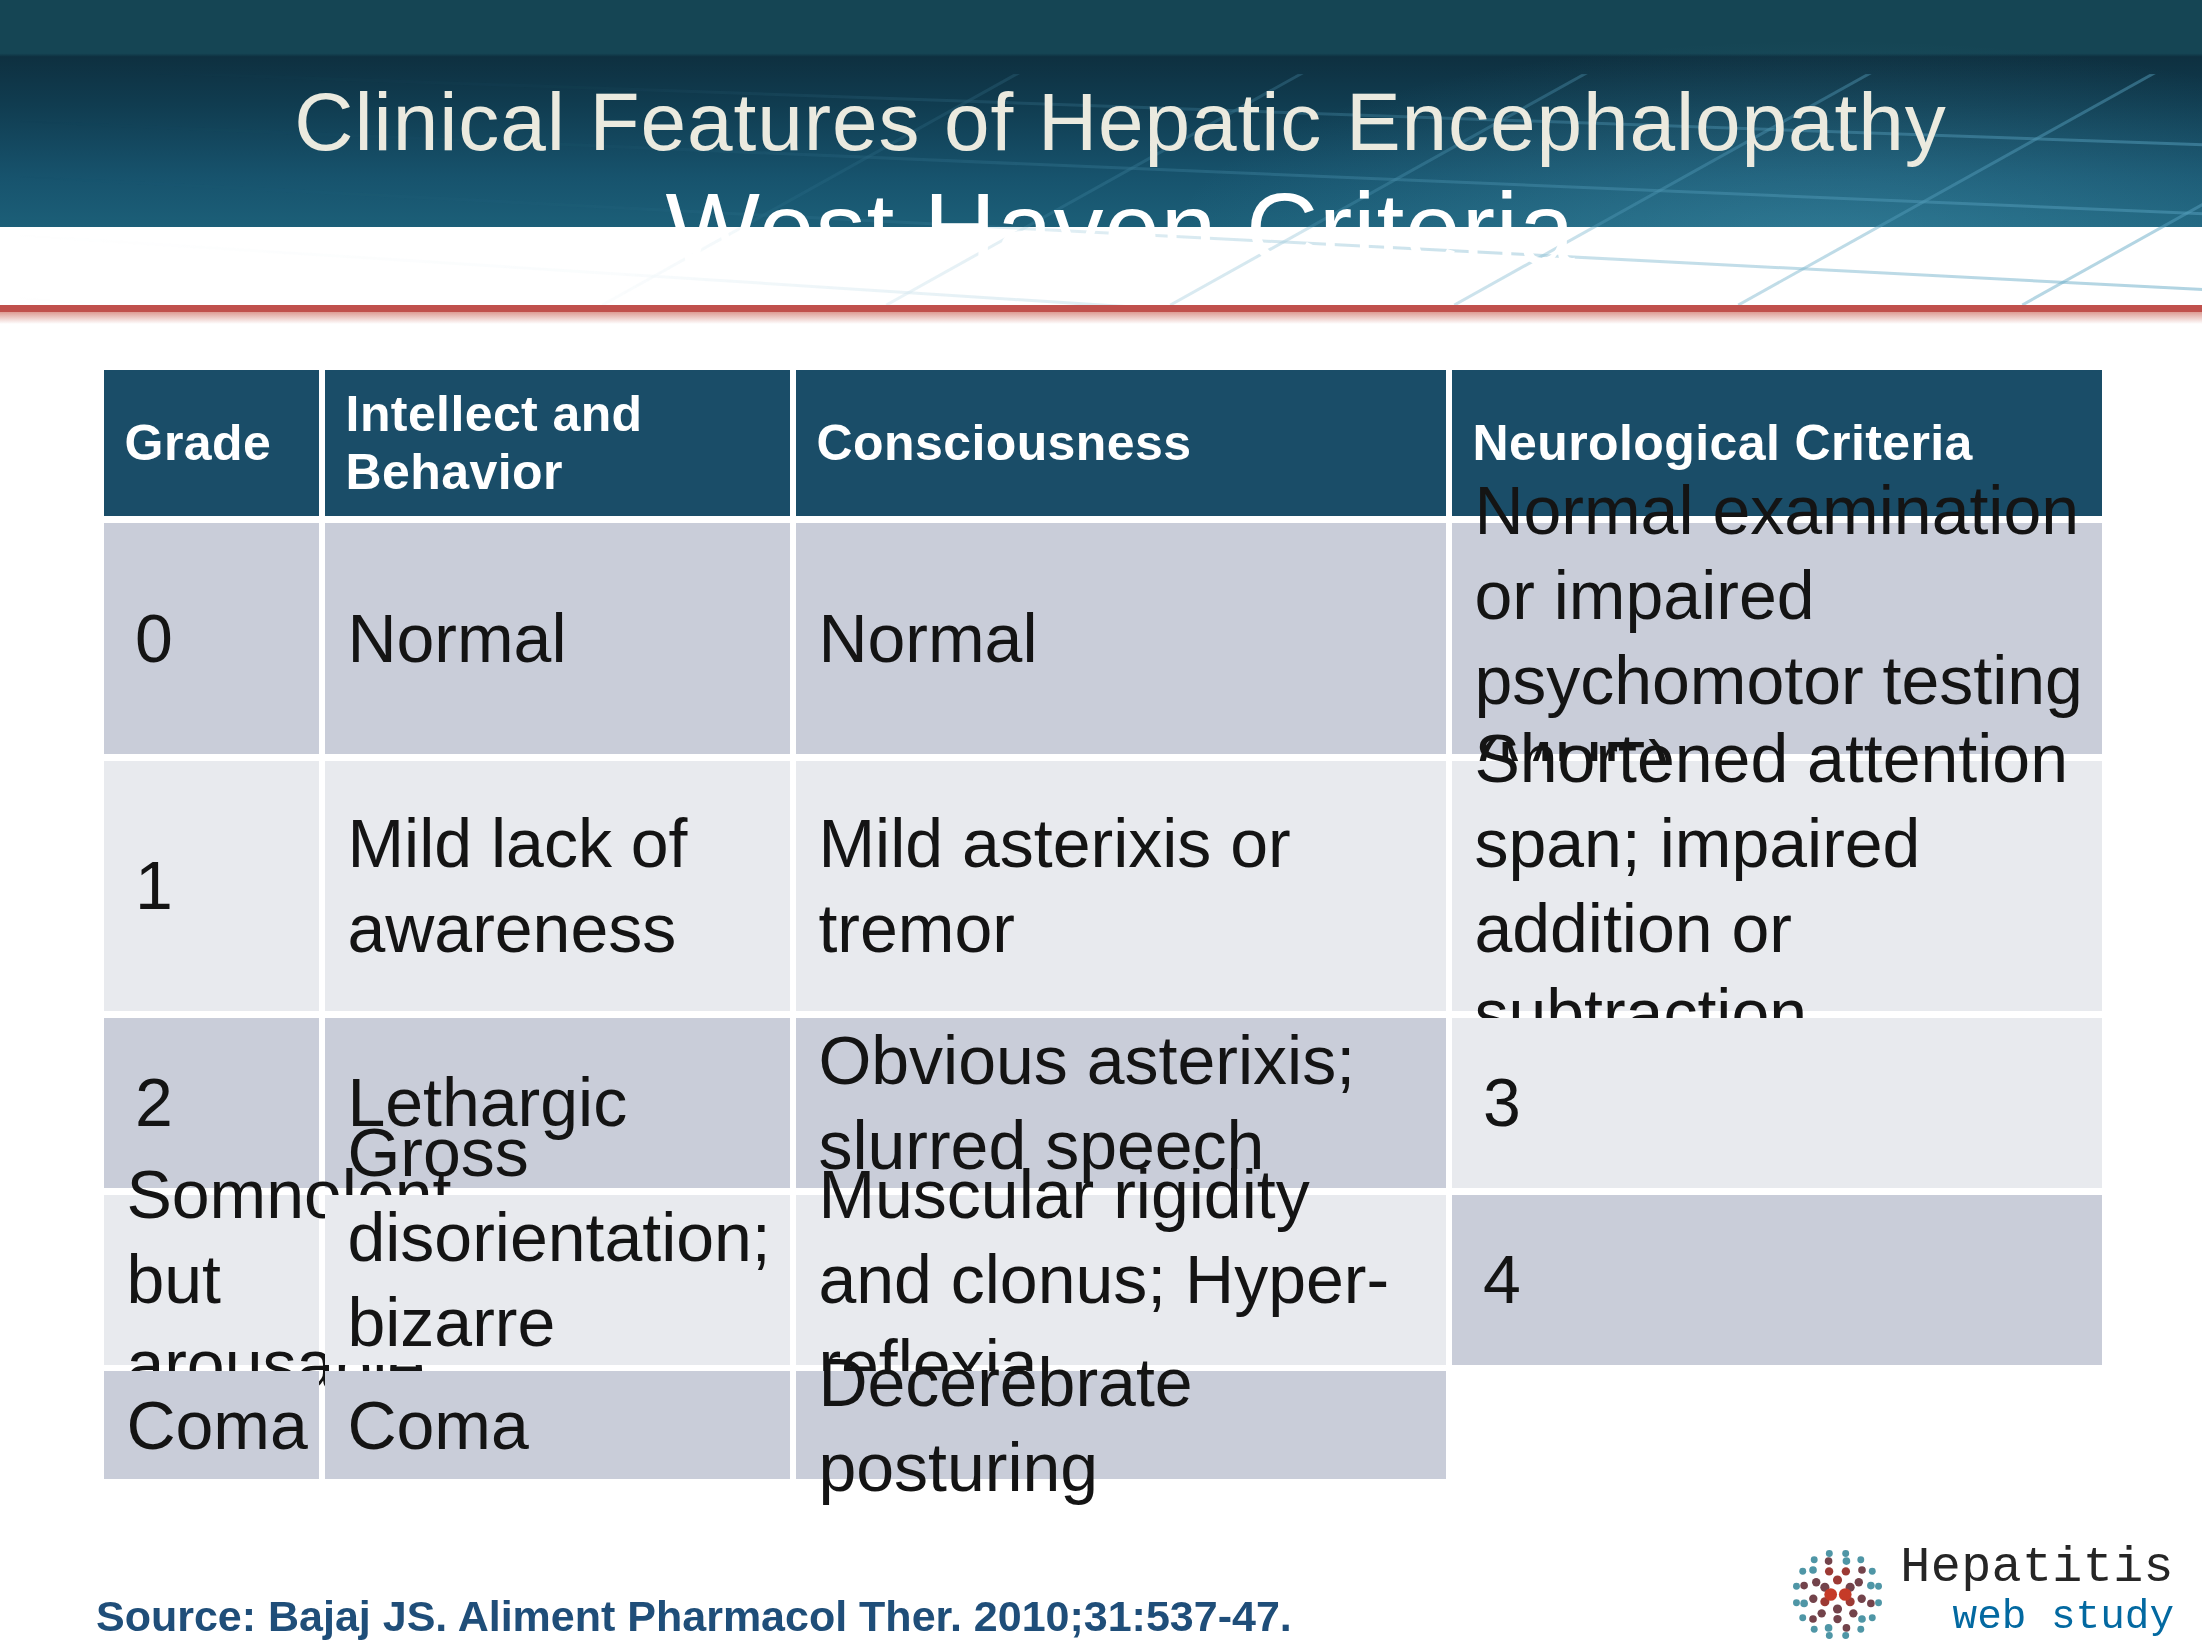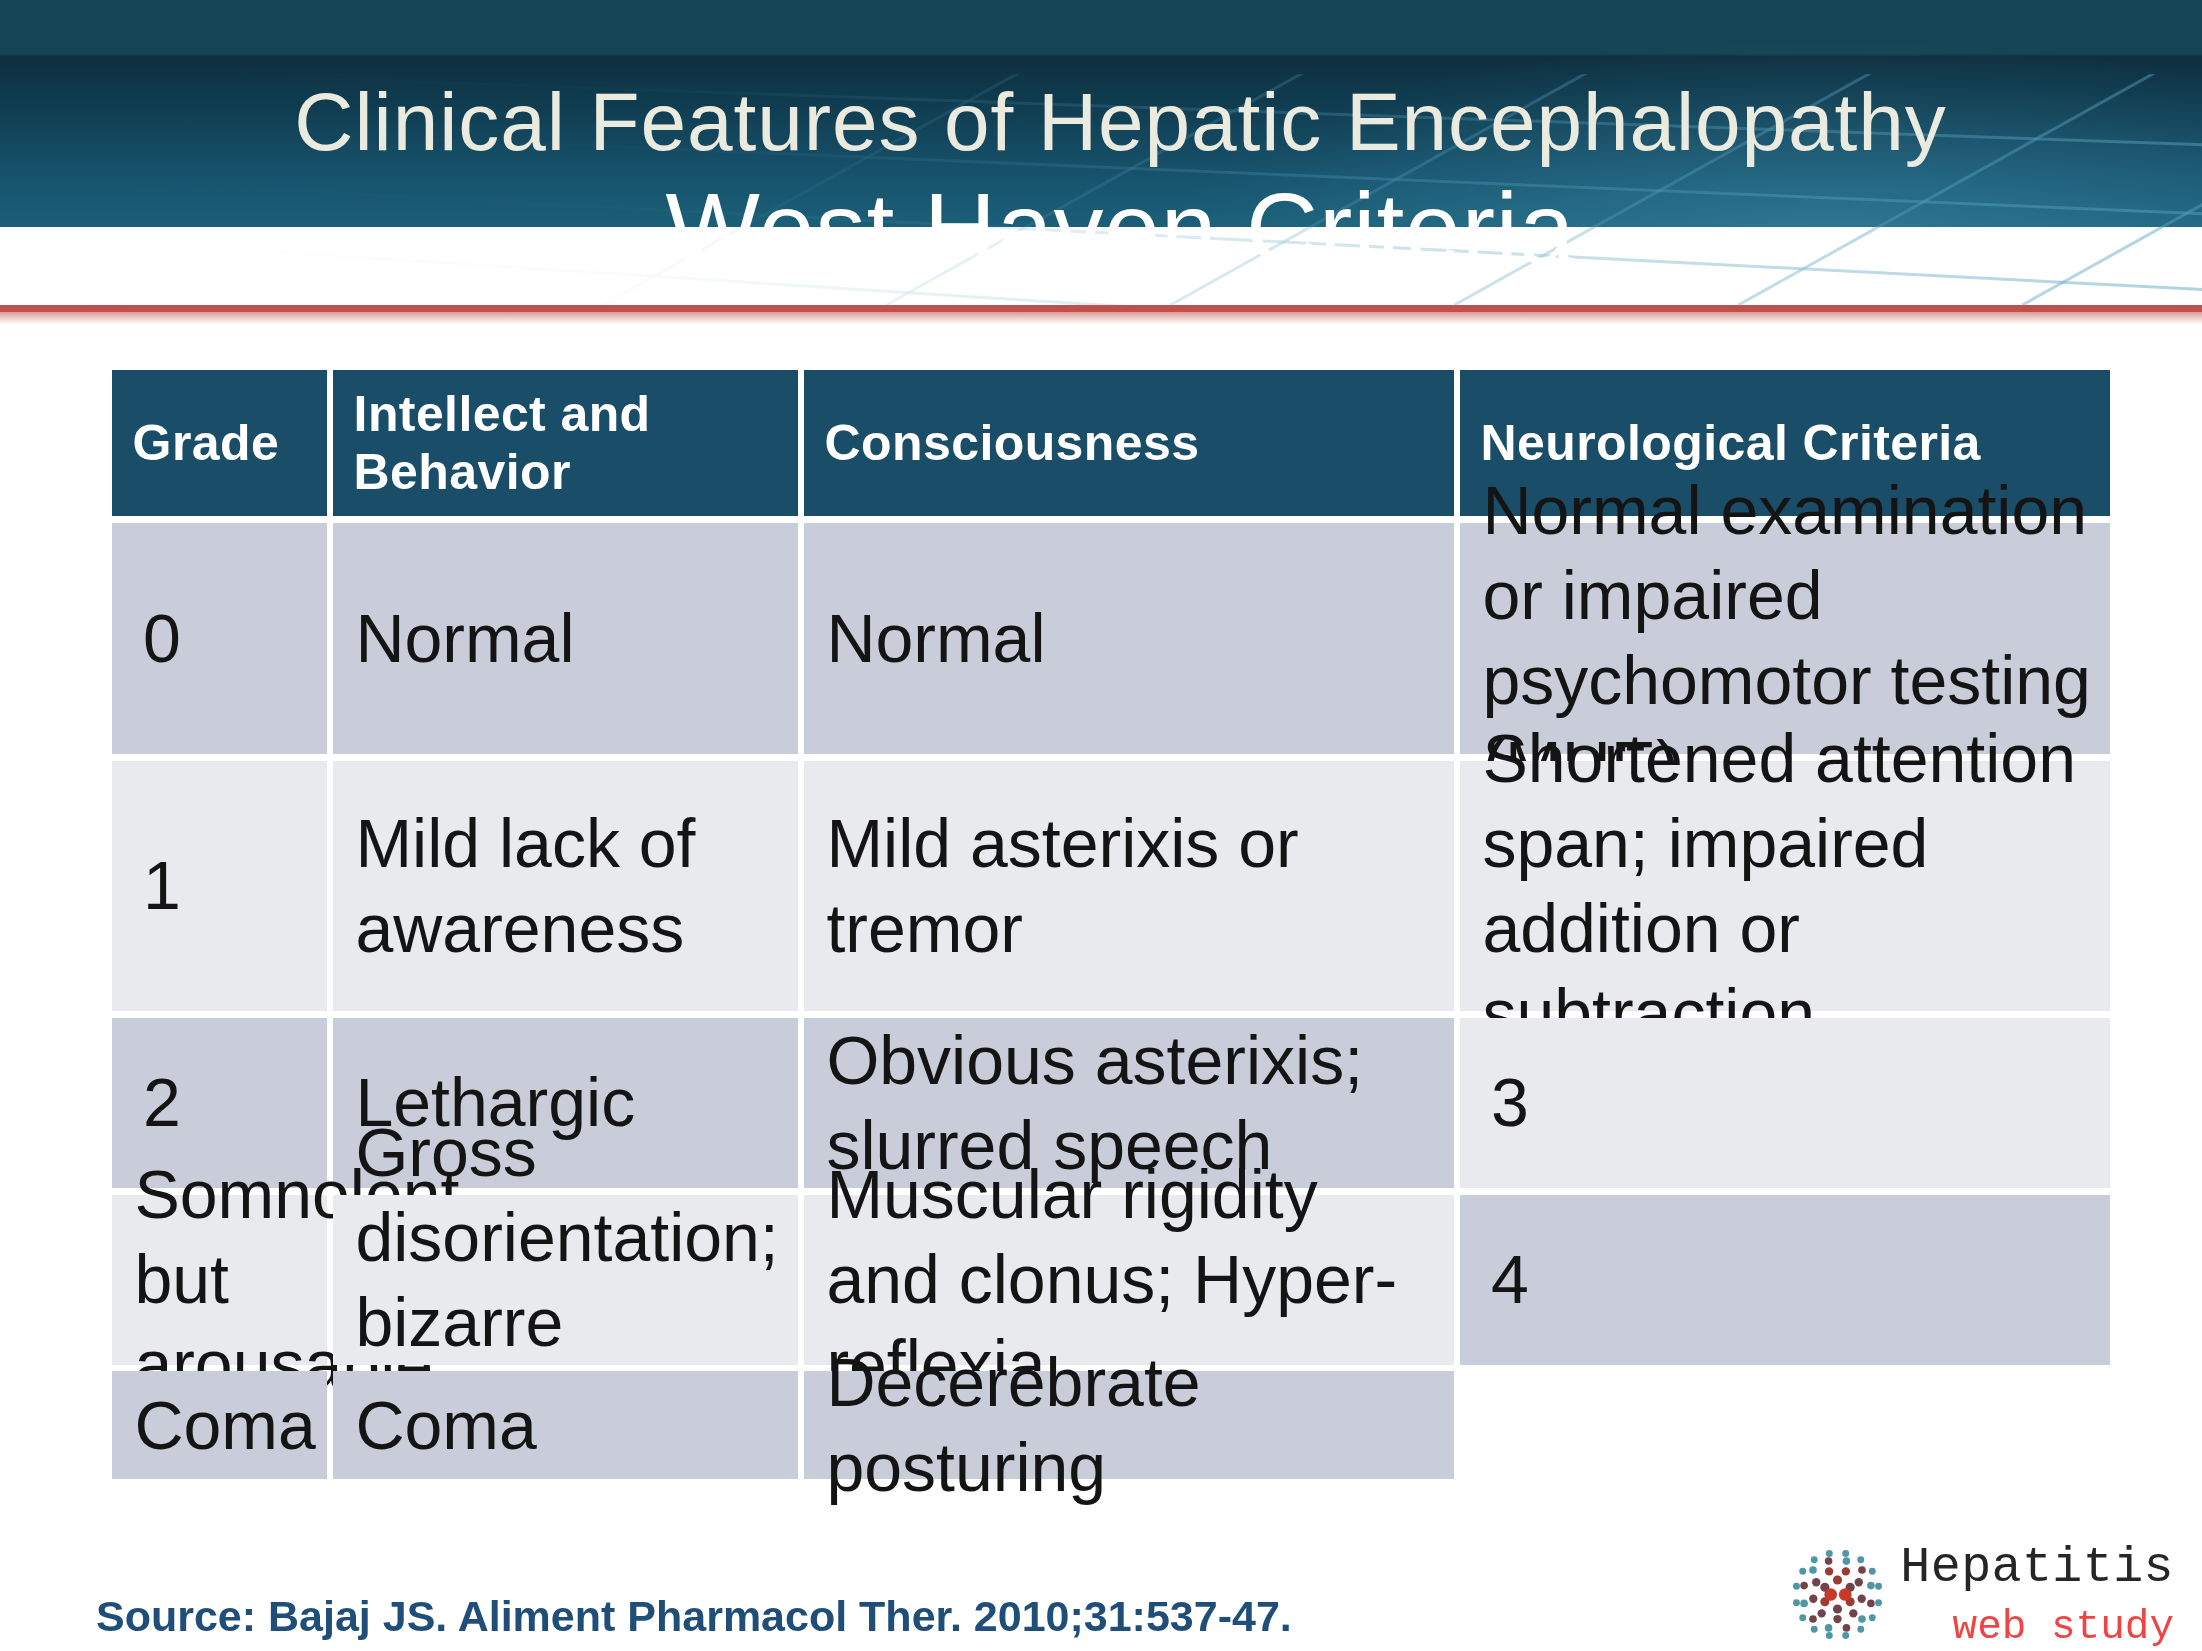--- a/index.html
+++ b/index.html
@@ -29,21 +29,21 @@
     text-align:center;transform:translateX(19px);
   }
   .title-line1{font-size:82px;line-height:1.12;color:#ebeadf;letter-spacing:0.9px;}
   .title-line2{font-size:100px;line-height:1.1;color:#ffffff;margin-top:5.2px;letter-spacing:0.9px;}
   .red-rule{position:absolute;left:0;top:305px;width:2203px;height:7.7px;background:#c0504c;}
   .red-fade{position:absolute;left:0;top:312px;width:2203px;height:12px;
     background:linear-gradient(180deg,#dd9c94,#ffffff);}
 
   
   .criteria-table{
-    position:absolute;left:112px;top:370px;width:1998px;
+    position:absolute;left:104px;top:370px;width:1998px;
     display:grid;
     grid-template-columns:215px 465px 650px 650px;
     grid-template-rows:146px 231px 250px 170px 170px 108px;
     column-gap:6px;row-gap:6.9px;
   }
   .cell{
     display:flex;align-items:center;
     padding:12px 17px 12px 22.4px;
     font-size:68px;line-height:1.25;color:#141414;
   }
@@ -59,21 +59,21 @@
 
   
   .source-citation{
     position:absolute;left:96px;top:1576px;
     font-size:43px;font-weight:bold;color:#1f4e79;margin-top:16px;
   }
   .logo{position:absolute;top:1542px;right:29px;display:flex;align-items:flex-start;}
   .logo-dots{width:91px;height:91px;margin-top:6.9px;margin-right:17px;}
   .logo-textblock{text-align:right;font-family:Liberation Mono, monospace;}
   .logo-name{font-size:50px;color:#262626;line-height:1.05;letter-spacing:0.4px;}
-  .logo-sub{font-size:41px;color:#ef4444;line-height:1.0;margin-top:12px;}
+  .logo-sub{font-size:41px;color:#0369a1;line-height:1.0;margin-top:2px;}
 </style>
 </head>
 <body>
 
 <div class="slide">
 
   <div class="header-band">
     <div class="header-glow"></div>
     <svg class="grid-svg" viewBox="0 0 2560 354" preserveAspectRatio="none">
       <defs>

